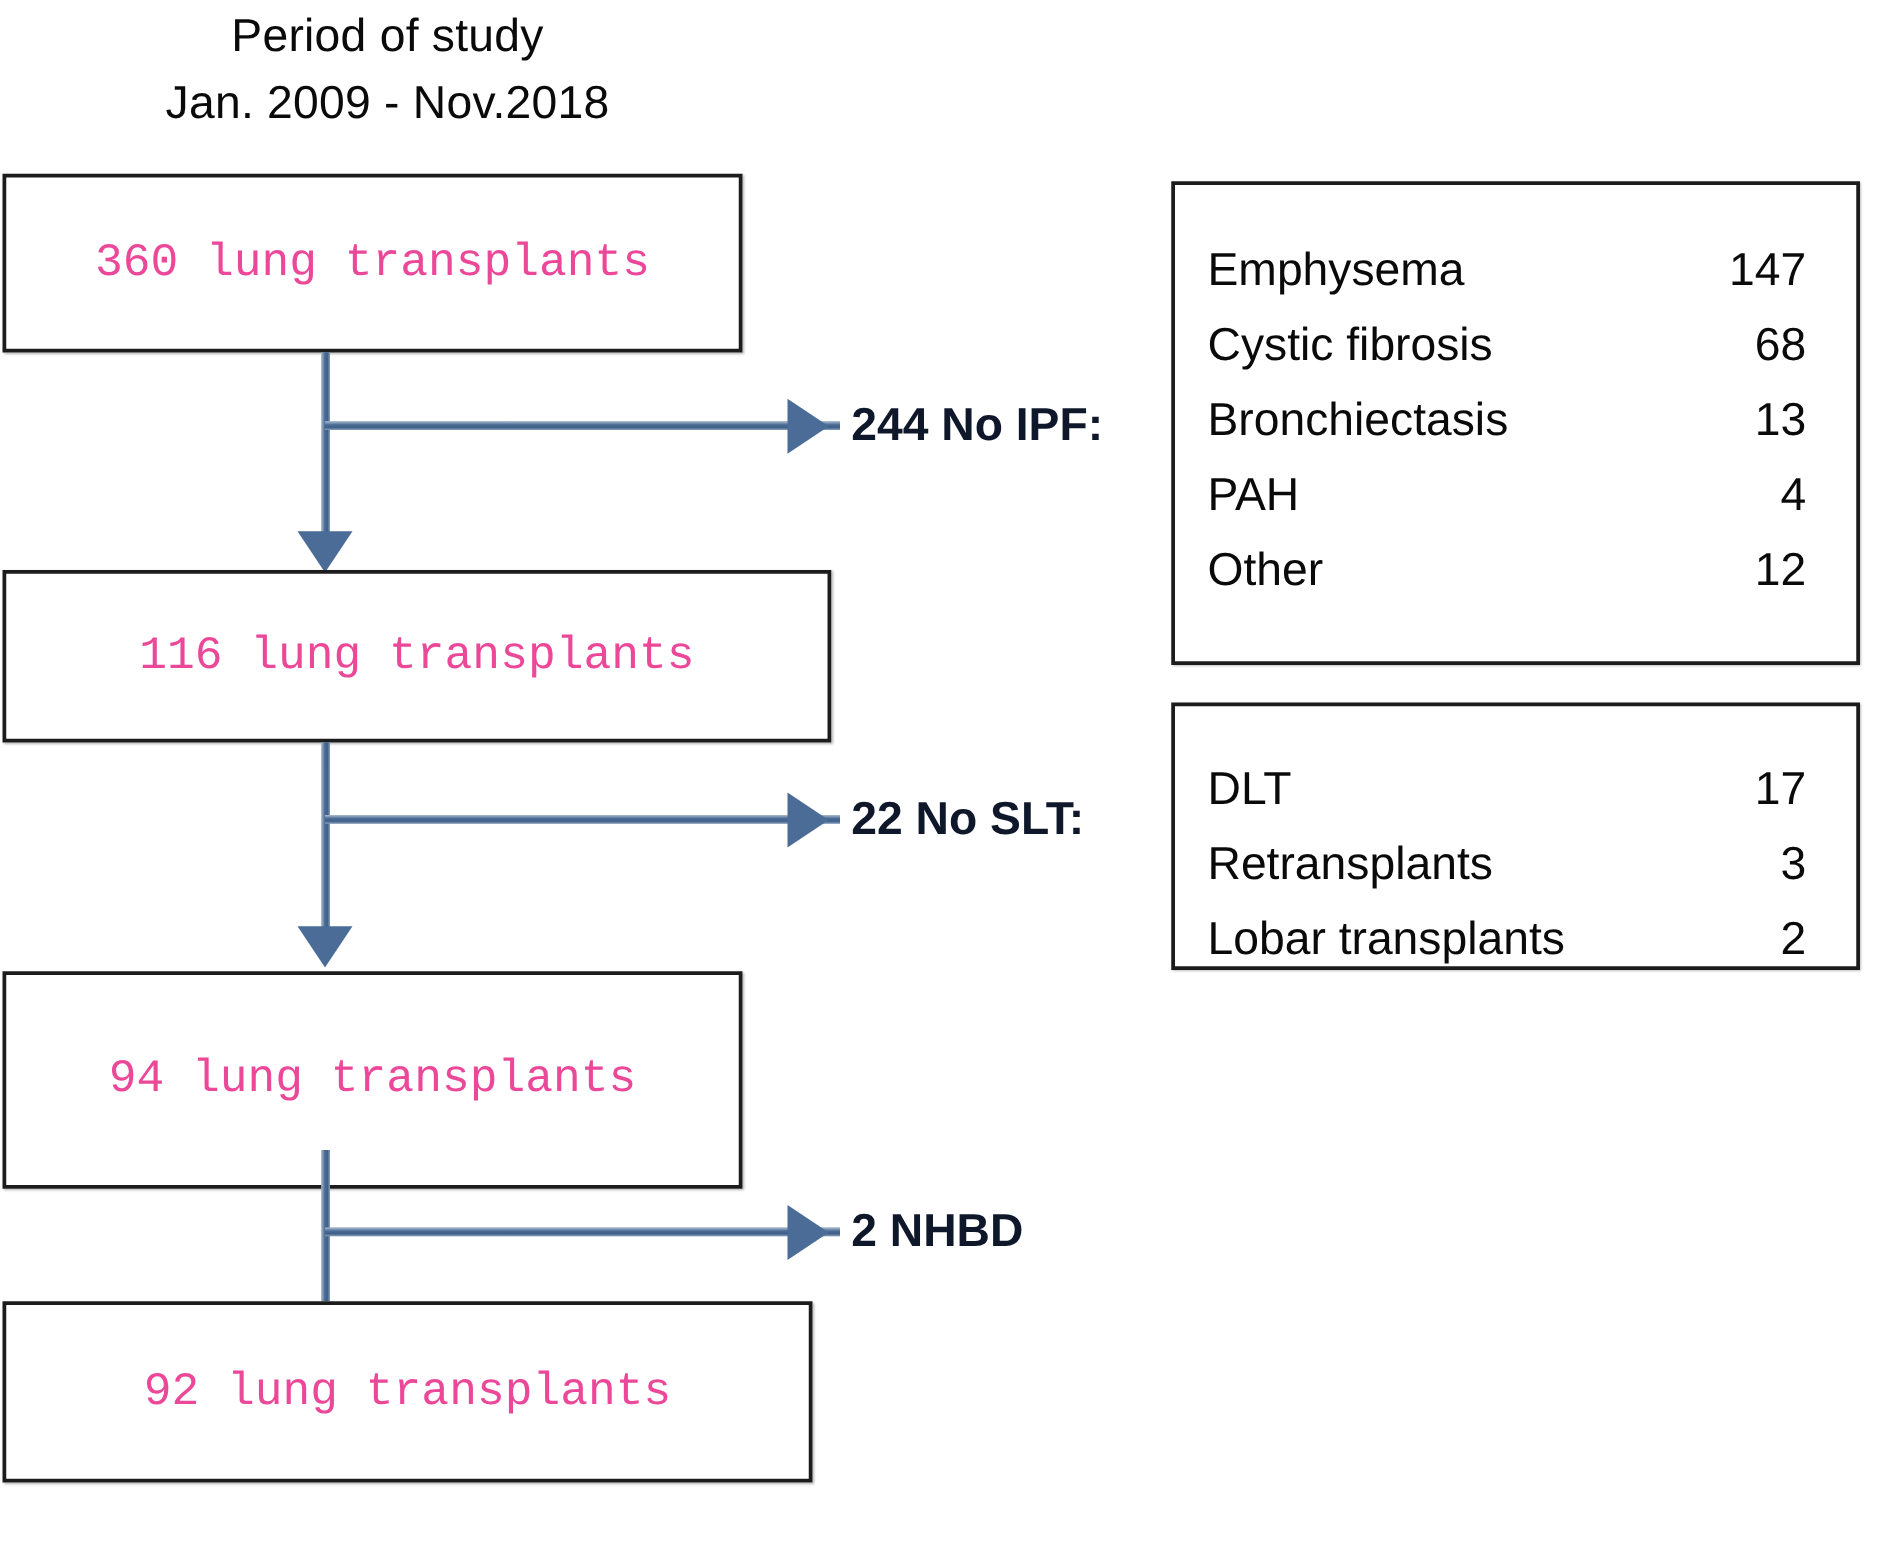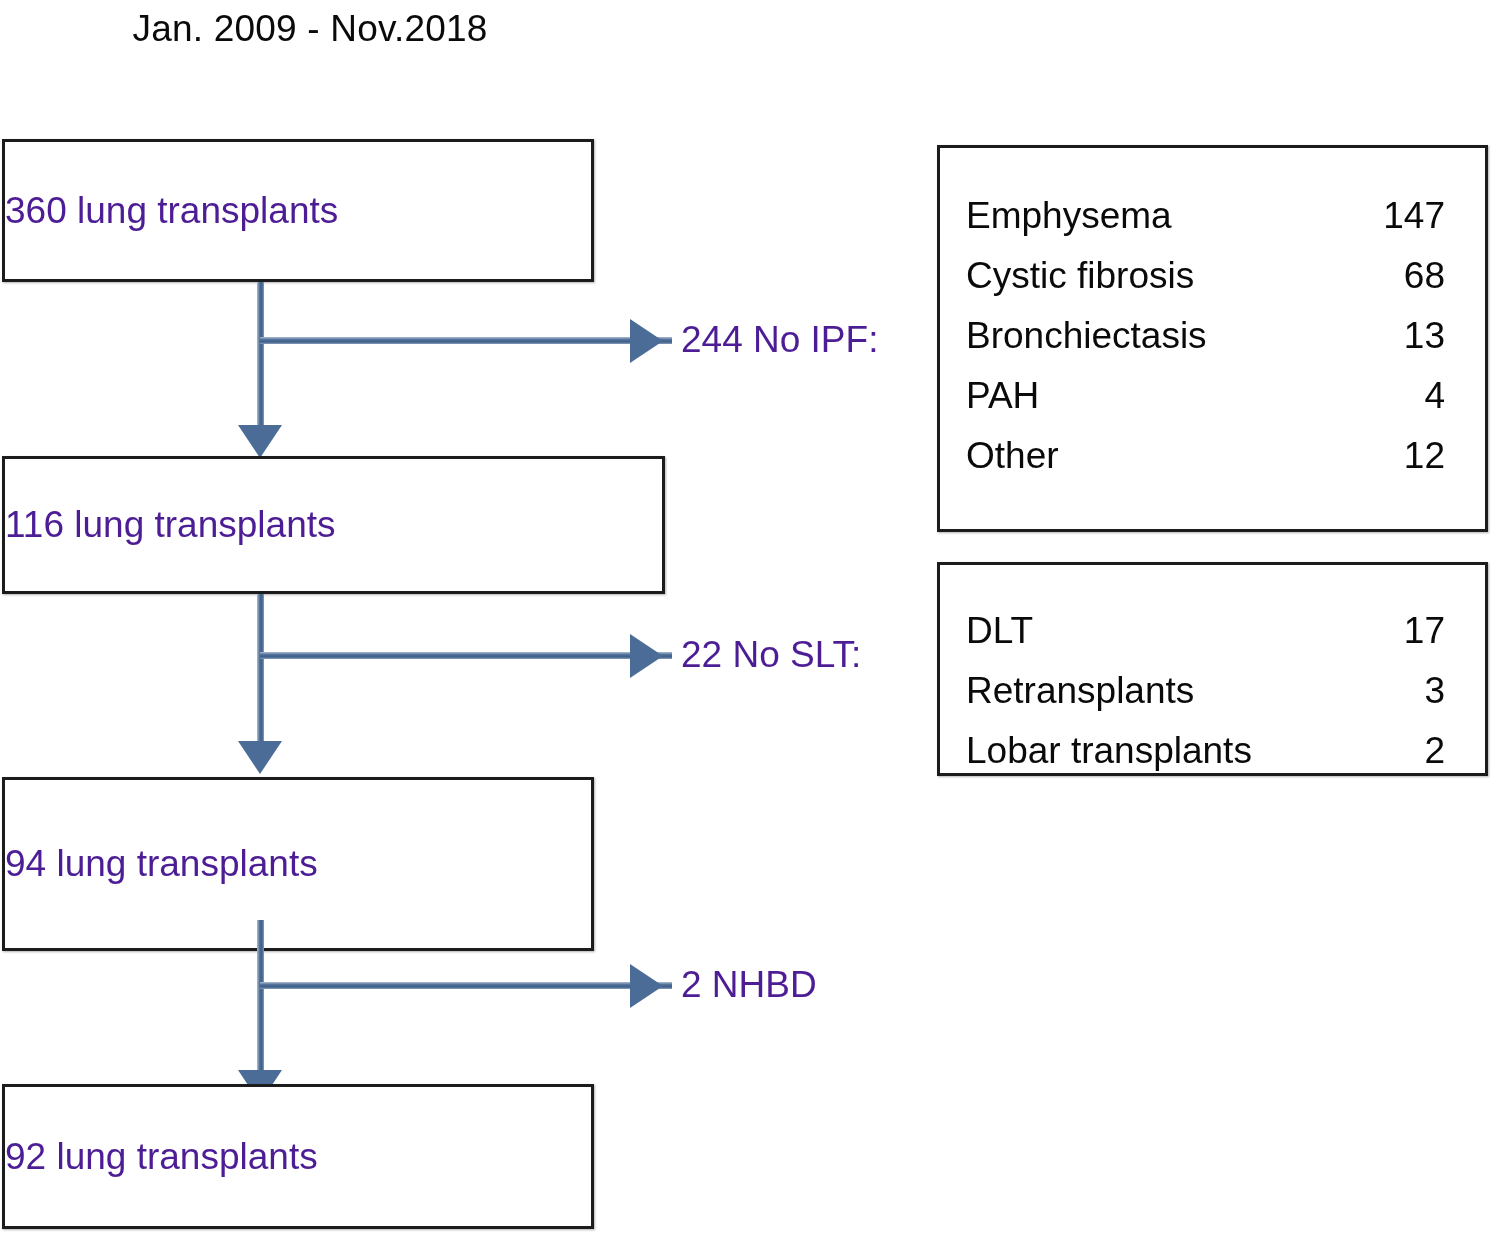--- a/index.html
+++ b/index.html
@@ -41,25 +41,26 @@
     background: #ffffff;
     border: 3px solid #1c1c1c;
     box-shadow: 1px 1px 2px rgba(0,0,0,0.30);
   }
   .flow-box .label {
     position: absolute;
     left: 0;
     right: 0;
     top: 50%;
     transform: translateY(-50%);
-    text-align: left;
+    text-align: center;
     font-size: 37px;
     line-height: 42px;
     white-space: nowrap;
-    color: #4c1d95;
+    color: #ec4899;
+    font-family: Liberation Mono, monospace;
   }
 
   
   .detail-box {
     position: absolute;
     box-sizing: border-box;
     background: #ffffff;
     border: 3px solid #1c1c1c;
     box-shadow: 1px 1px 2px rgba(0,0,0,0.30);
   }
@@ -118,29 +119,31 @@
     border-bottom: 22px solid transparent;
     border-left: 33px solid #4a6c96;
   }
 
   
   .branch-label {
     position: absolute;
     font-size: 37px;
     line-height: 42px;
     white-space: nowrap;
-    color: #4c1d95;
+    color: #0f172a;
+    font-weight: bold;
   }
 </style>
 </head>
 <body>
 
 <div id="page">
 
   <div class="title-block">
+    <div class="title-line">Period of study</div>
     <div class="title-line">Jan. 2009 - Nov.2018</div>
   </div>
 
   <div class="flow-box" style="left:2px; top:139px; width:592px; height:143px;">
     <div class="label">360 lung transplants</div>
   </div>
 
   <div class="vline" style="left:257px; top:282px; height:146px;"></div>
   <div class="hline" style="left:260px; top:337px; width:412px;"></div>
   <div class="arrow-right" style="left:630px; top:319px;"></div>
@@ -160,21 +163,21 @@
   <div class="flow-box" style="left:2px; top:777px; width:592px; height:174px;">
     <div class="label">94 lung transplants</div>
   </div>
 
   <div class="vline" style="left:257px; top:920px; height:155px;"></div>
   <div class="hline" style="left:260px; top:982px; width:412px;"></div>
   <div class="arrow-right" style="left:630px; top:964px;"></div>
   <div class="arrow-down" style="left:238px; top:1070px;"></div>
   <div class="branch-label" style="left:681px; top:964px;">2 NHBD</div>
 
-  <div class="flow-box" style="left:2px; top:1084px; width:592px; height:145px;">
+  <div class="flow-box" style="left:2px; top:1041px; width:648px; height:145px;">
     <div class="label">92 lung transplants</div>
   </div>
 
   <div class="detail-box" style="left:937px; top:145px; width:551px; height:387px;">
     <div class="detail-rows" style="top:38px;">
       <div class="detail-row">
         <span class="rlabel">Emphysema</span>
         <span class="rvalue">147</span>
       </div>
       <div class="detail-row">

